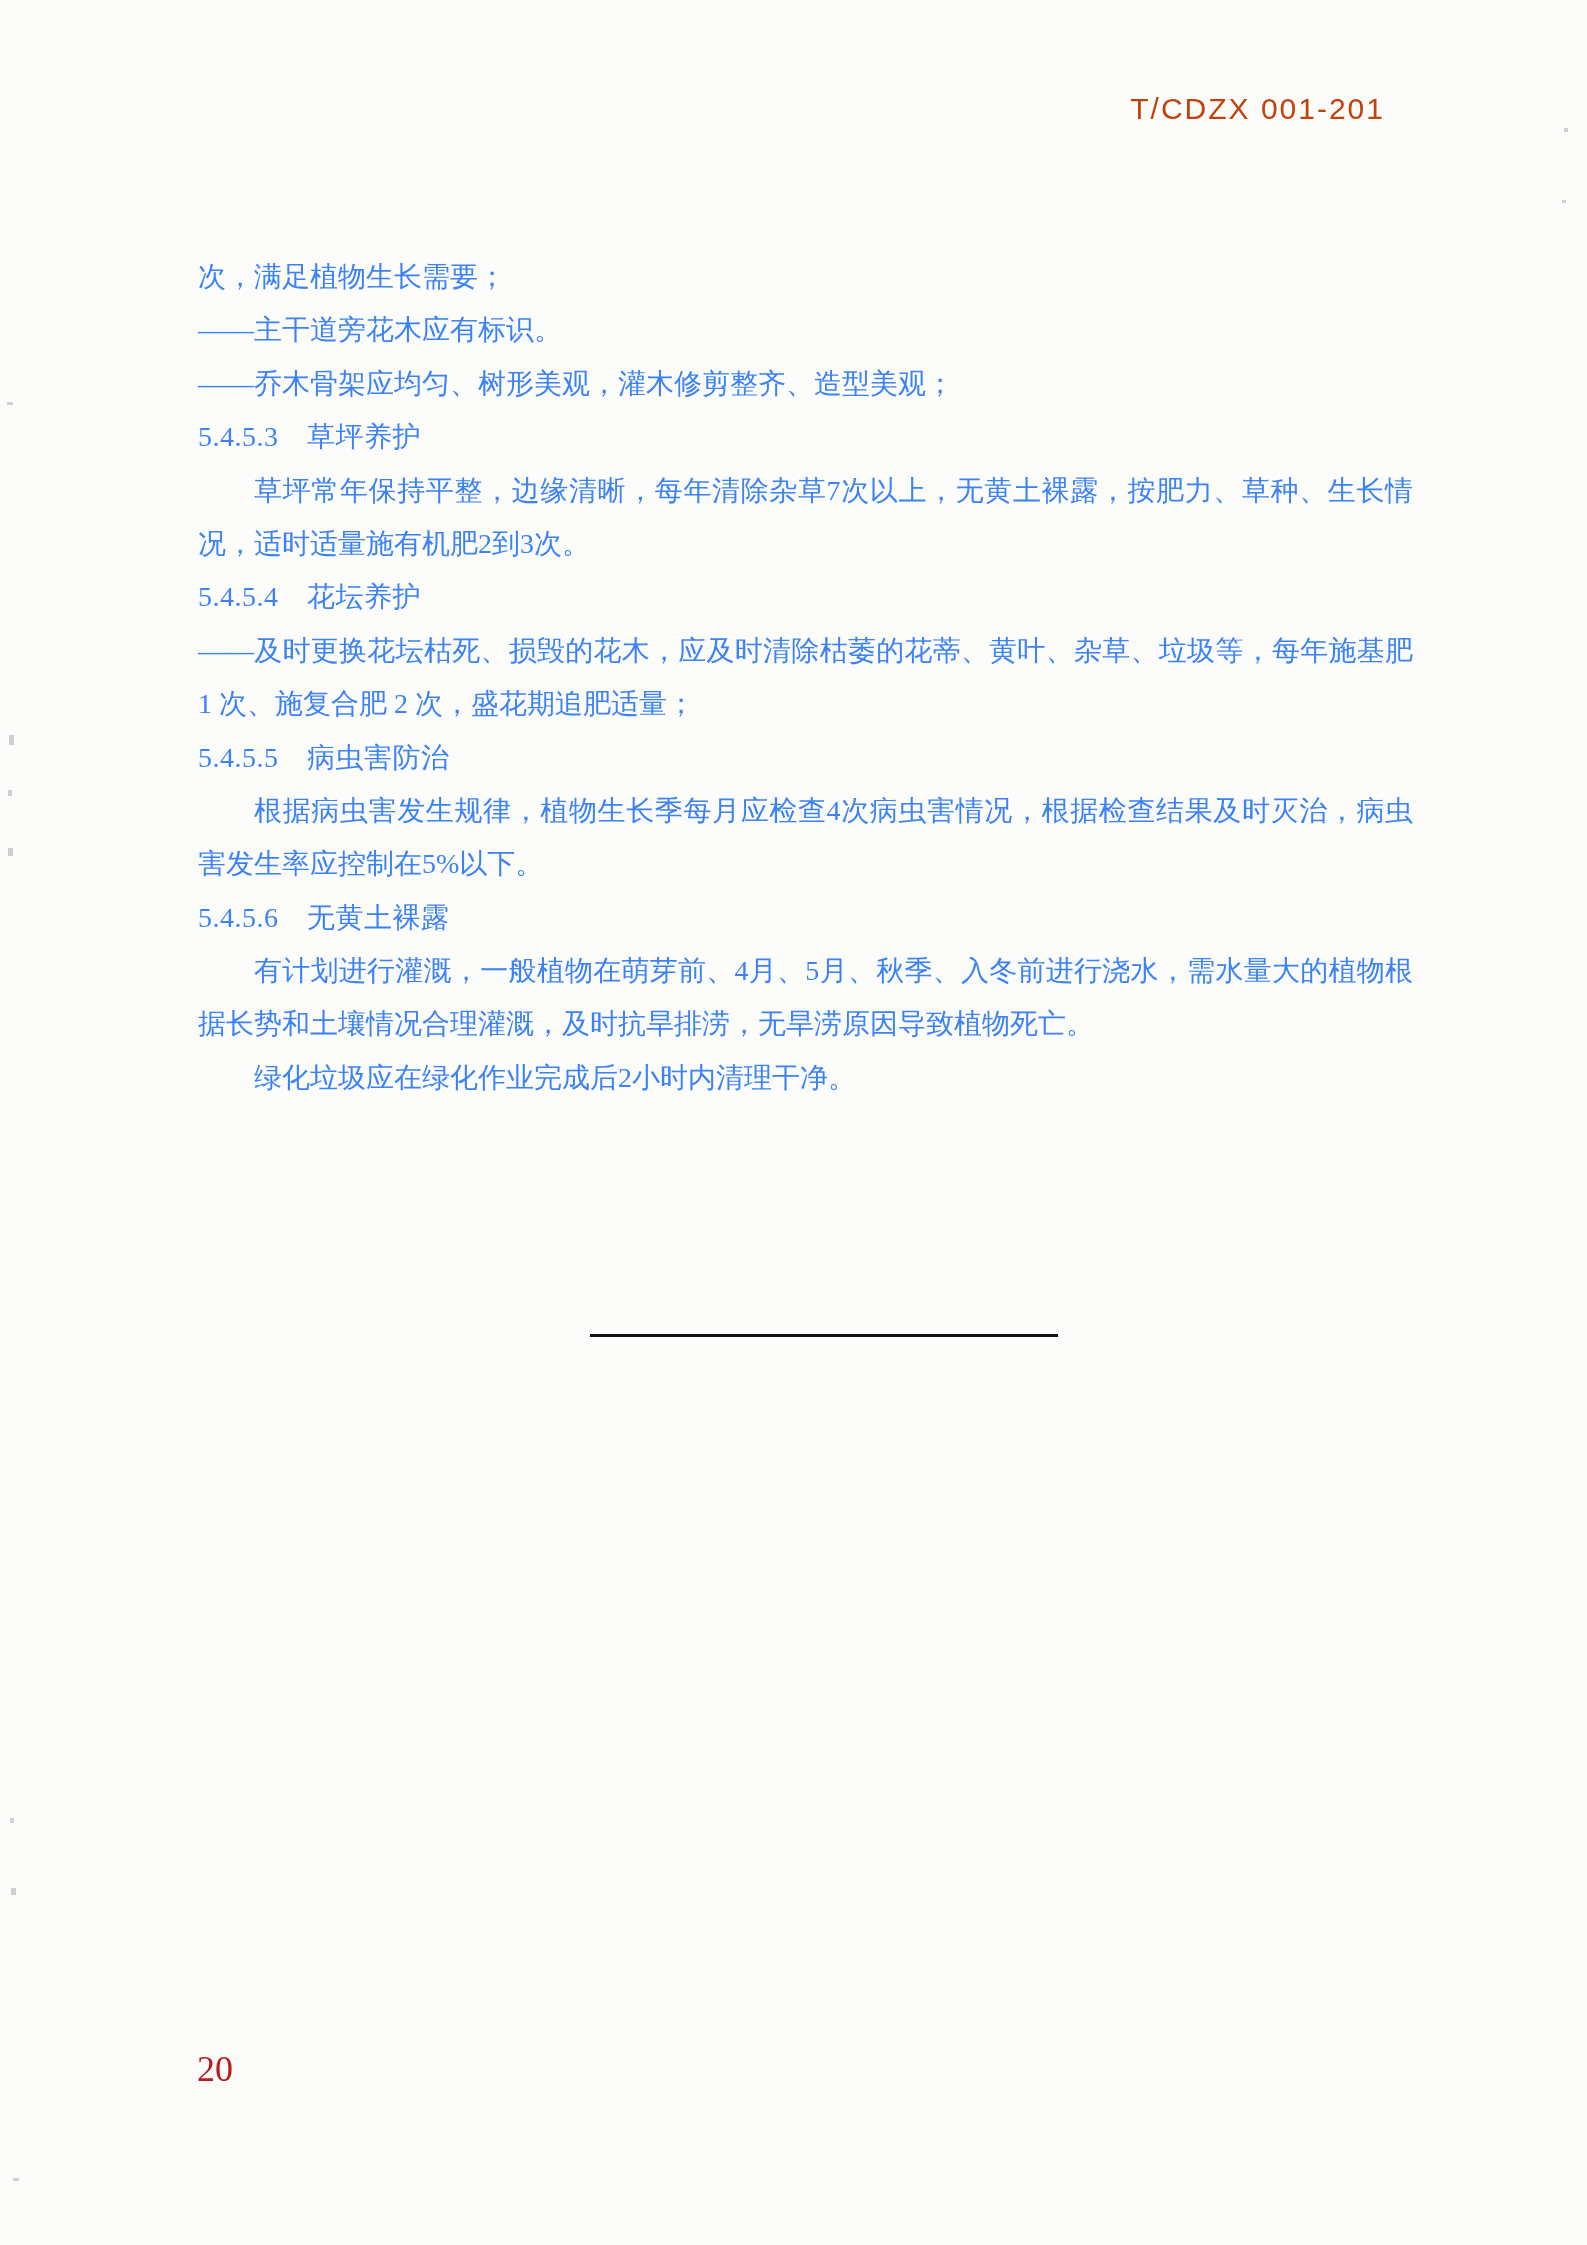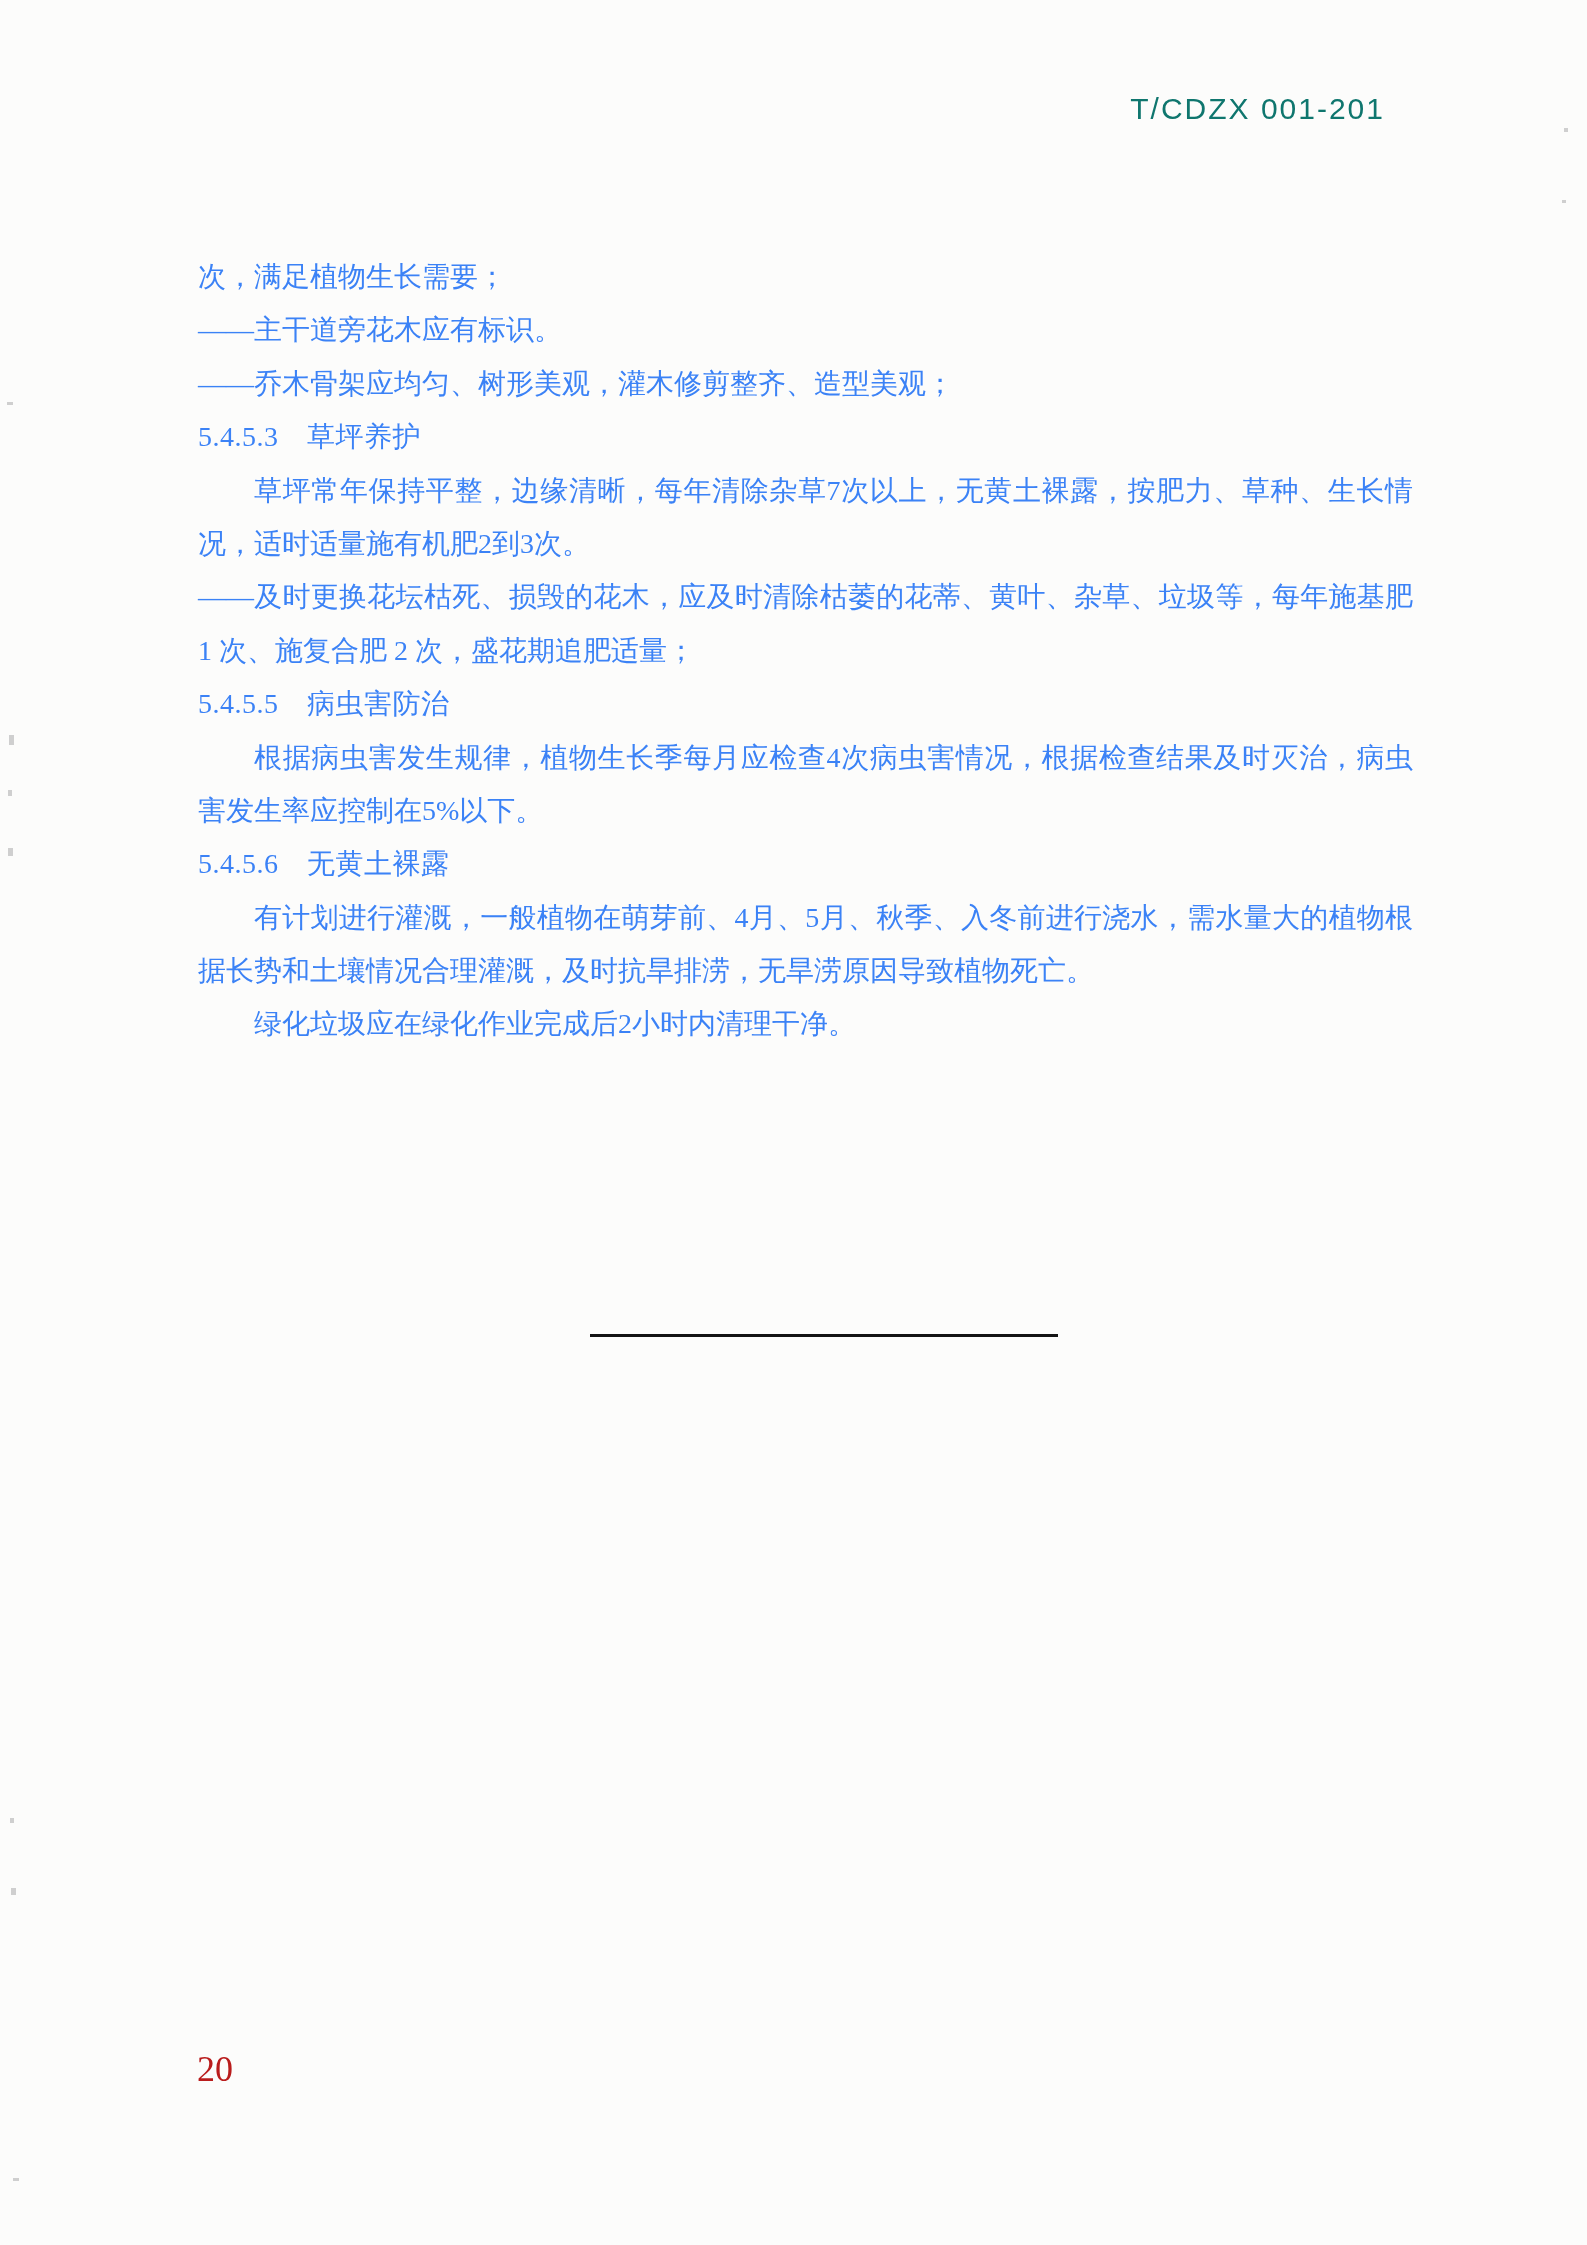--- a/index.html
+++ b/index.html
@@ -19,21 +19,21 @@
     position: absolute;
     inset: 0;
   }
   .code-header {
     position: absolute;
     top: 92px;
     right: 202px;
     font-size: 30px;
     letter-spacing: 2px;
     font-family: "Liberation Sans", "DejaVu Sans", sans-serif;
-    color: #0f766e;
+    color: #c2410c;
   }
   .doc-body {
     position: absolute;
     top: 250px;
     left: 198px;
     width: 1215px;
   }
   .ln {
     font-size: 28px;
     line-height: 53.4px;
@@ -92,20 +92,21 @@
 
   <div class="code-header">T/CDZX 001-201</div>
 
   <div class="doc-body">
     <div class="ln">次，满足植物生长需要；</div>
     <div class="ln">——主干道旁花木应有标识。</div>
     <div class="ln">——乔木骨架应均匀、树形美观，灌木修剪整齐、造型美观；</div>
     <div class="ln heading">5.4.5.3　草坪养护</div>
     <div class="ln indent justify">草坪常年保持平整，边缘清晰，每年清除杂草7次以上，无黄土裸露，按肥力、草种、生长情</div>
     <div class="ln">况，适时适量施有机肥2到3次。</div>
+    <div class="ln heading">5.4.5.4　花坛养护</div>
     <div class="ln justify">——及时更换花坛枯死、损毁的花木，应及时清除枯萎的花蒂、黄叶、杂草、垃圾等，每年施基肥</div>
     <div class="ln">1 次、施复合肥 2 次，盛花期追肥适量；</div>
     <div class="ln heading">5.4.5.5　病虫害防治</div>
     <div class="ln indent justify">根据病虫害发生规律，植物生长季每月应检查4次病虫害情况，根据检查结果及时灭治，病虫</div>
     <div class="ln">害发生率应控制在5%以下。</div>
     <div class="ln heading">5.4.5.6　无黄土裸露</div>
     <div class="ln indent justify">有计划进行灌溉，一般植物在萌芽前、4月、5月、秋季、入冬前进行浇水，需水量大的植物根</div>
     <div class="ln">据长势和土壤情况合理灌溉，及时抗旱排涝，无旱涝原因导致植物死亡。</div>
     <div class="ln indent">绿化垃圾应在绿化作业完成后2小时内清理干净。</div>
   </div>

